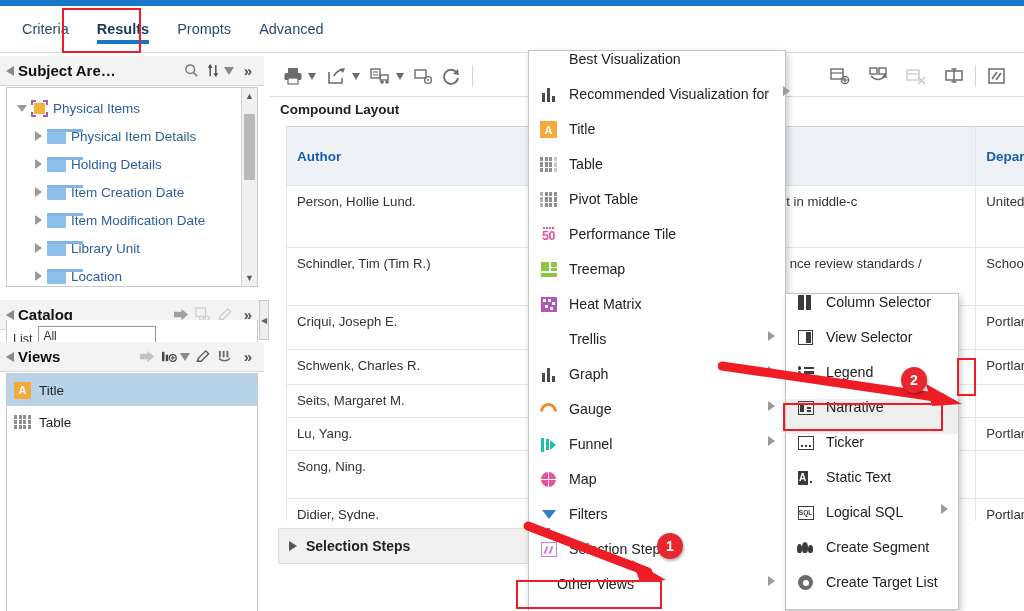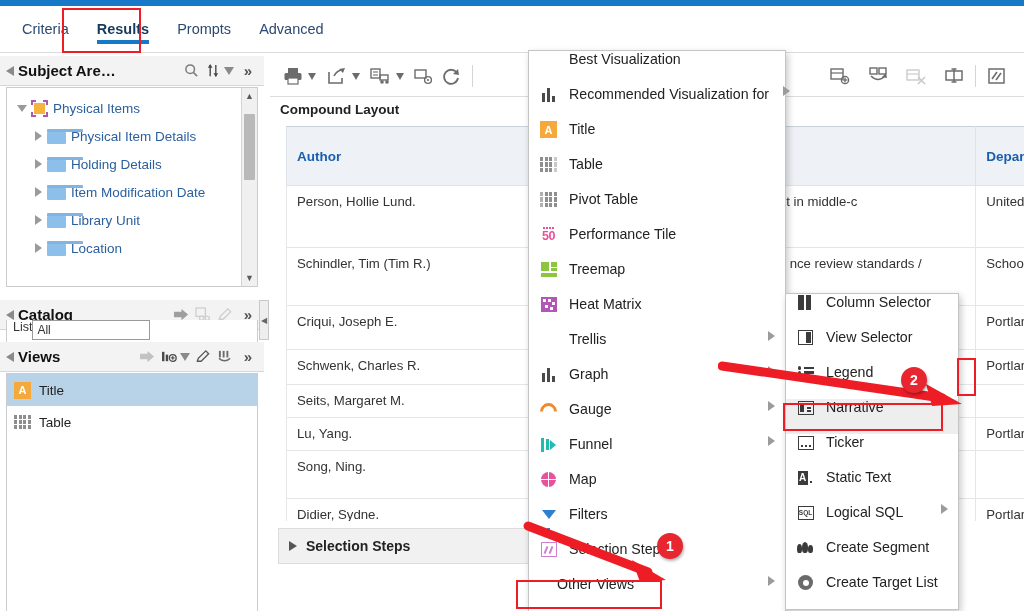--- a/index.html
+++ b/index.html
@@ -76,21 +76,21 @@
 
   
   .vsb{position:absolute;right:0;top:0;width:15px;bottom:0;background:#f0f0f0;border-left:1px solid #d5d5d5;}
   .vsb .arr{height:16px;display:flex;align-items:center;justify-content:center;color:#5b5b5b;font-size:9px;}
   .vsb .thumb{position:absolute;left:2px;width:11px;background:#b9b9b9;border-radius:1px;}
 
   
   #cat-head{position:absolute;left:0;top:244px;width:264px;}
   #cat-body{position:absolute;left:6px;top:264px;width:252px;height:30px;background:#fff;
             border:1px solid #ccc;border-top:none;box-sizing:border-box;overflow:hidden;}
-  #cat-body .row{display:flex;align-items:flex-start;height:26px;padding-left:6px;}
+  #cat-body .row{display:flex;align-items:flex-end;height:26px;padding-left:6px;gap:6px;}
   #cat-body .lab{font-size:12.5px;color:#333;}
   #cat-body .sel{width:118px;height:20px;border:1px solid #9a9a9a;background:#fff;
                  font-size:12px;display:flex;align-items:center;padding:0 4px;box-sizing:border-box;color:#333;}
 
   
   #views-head{position:absolute;left:0;top:286px;width:264px;}
   #views-body{position:absolute;left:6px;top:317px;width:252px;height:261px;background:#fff;
               border:1px solid #ccc;box-sizing:border-box;}
   .vrow{display:flex;align-items:center;height:32px;padding-left:7px;gap:8px;cursor:pointer;}
   .vrow.sel{background:#b8d2e8;}
@@ -307,20 +307,30 @@
       </div>
       <div class="tnode lvl2">
         <span class="exp">
             <span class="tri-r"></span>
           </span>
         <span class="ico-folder">
             <span class="tab"></span>
             <span class="bd"></span>
           </span>
         <span class="lbl">Holding Details</span>
+      </div>
+      <div class="tnode lvl2">
+        <span class="exp">
+            <span class="tri-r"></span>
+          </span>
+        <span class="ico-folder">
+            <span class="tab"></span>
+            <span class="bd"></span>
+          </span>
+        <span class="lbl">Item Creation Date</span>
       </div>
       <div class="tnode lvl2">
         <span class="exp">
             <span class="tri-r"></span>
           </span>
         <span class="ico-folder">
             <span class="tab"></span>
             <span class="bd"></span>
           </span>
         <span class="lbl">Item Modification Date</span>

